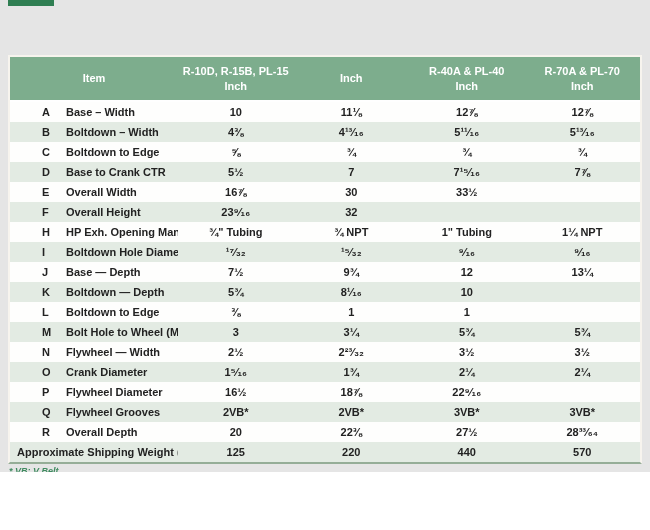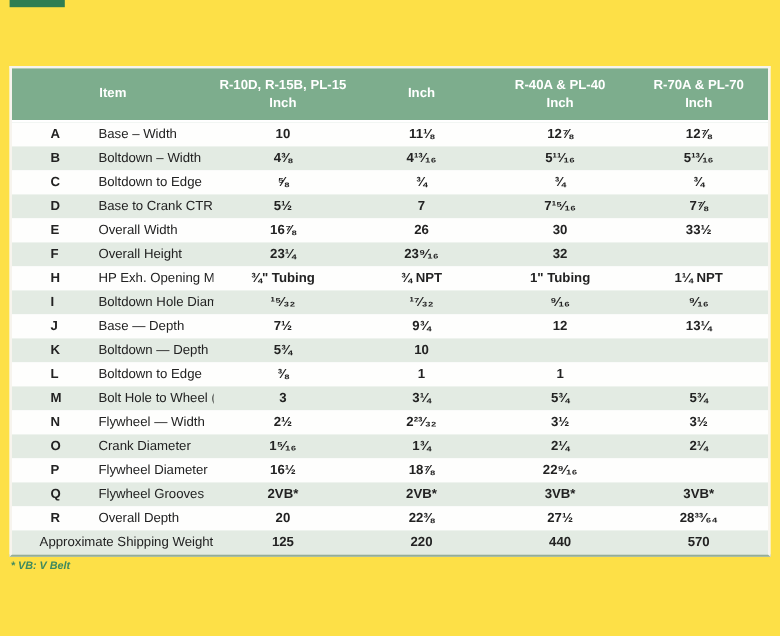--- a/index.html
+++ b/index.html
@@ -1,19 +1,19 @@
 <!DOCTYPE html>
 <html><head>
 <meta charset="utf-8">
 <style>
   html,body{margin:0;padding:0;}
   .page{
     position:relative;
-    width:650px;height:530px;
-    background:#fde047;
+    width:650px;height:472px;
+    background:#e5e5e5;
     font-family:"Liberation Sans", sans-serif;
     overflow:hidden;
   }
   .top-accent{
     position:absolute;left:8px;top:0;
     width:46px;height:6px;
     background:#2f7e52;
   }
   .spec-table{
     position:absolute;left:8px;top:55px;width:634px;
@@ -43,21 +43,21 @@
     grid-template-columns:56px 112px repeat(4,1fr);
     height:20px;
     align-items:center;
     font-size:11px;
     color:#222222;
     background:#fefefd;
   }
   .rows .tr:nth-child(even){background:#e3ebe3;}
   .td{white-space:nowrap;overflow:hidden;}
   .td.key{padding-left:32px;font-weight:600;}
-  .td.item{font-weight:400;margin-left:16px;}
+  .td.item{font-weight:700;}
   .td.val{text-align:center;font-weight:600;}
   .tr.full .td.item{grid-column:1 / 3;padding-left:7px;}
   .footnote{
     position:absolute;left:9px;top:466px;
     font-size:9px;font-style:italic;font-weight:600;
     color:#3f8a5f;
   }
 </style>
 </head>
 <body>
@@ -119,59 +119,58 @@
     <div class="td item">Base to Crank CTR</div>
     <div class="td val">5½</div>
     <div class="td val">7</div>
     <div class="td val">7¹⁵⁄₁₆</div>
     <div class="td val">7⅞</div>
   </div>
         <div class="tr">
     <div class="td key">E</div>
     <div class="td item">Overall Width</div>
     <div class="td val">16⅞</div>
-    <div class="td val">26</div>
     <div class="td val">30</div>
     <div class="td val">33½</div>
   </div>
         <div class="tr">
     <div class="td key">F</div>
     <div class="td item">Overall Height</div>
-    <div class="td val">23¼</div>
     <div class="td val">23⁹⁄₁₆</div>
     <div class="td val">32</div>
   </div>
         <div class="tr">
     <div class="td key">H</div>
     <div class="td item">HP Exh. Opening Manifold</div>
     <div class="td val">¾" Tubing</div>
     <div class="td val">¾ NPT</div>
     <div class="td val">1" Tubing</div>
     <div class="td val">1¼ NPT</div>
   </div>
         <div class="tr">
     <div class="td key">I</div>
     <div class="td item">Boltdown Hole Diameter</div>
+    <div class="td val">¹⁷⁄₃₂</div>
     <div class="td val">¹⁵⁄₃₂</div>
-    <div class="td val">¹⁷⁄₃₂</div>
     <div class="td val">⁹⁄₁₆</div>
     <div class="td val">⁹⁄₁₆</div>
   </div>
         <div class="tr">
     <div class="td key">J</div>
     <div class="td item">Base — Depth</div>
     <div class="td val">7½</div>
     <div class="td val">9¾</div>
     <div class="td val">12</div>
     <div class="td val">13¼</div>
   </div>
         <div class="tr">
     <div class="td key">K</div>
     <div class="td item">Boltdown — Depth</div>
     <div class="td val">5¾</div>
+    <div class="td val">8¹⁄₁₆</div>
     <div class="td val">10</div>
   </div>
         <div class="tr">
     <div class="td key">L</div>
     <div class="td item">Boltdown to Edge</div>
     <div class="td val">⅜</div>
     <div class="td val">1</div>
     <div class="td val">1</div>
   </div>
         <div class="tr">

